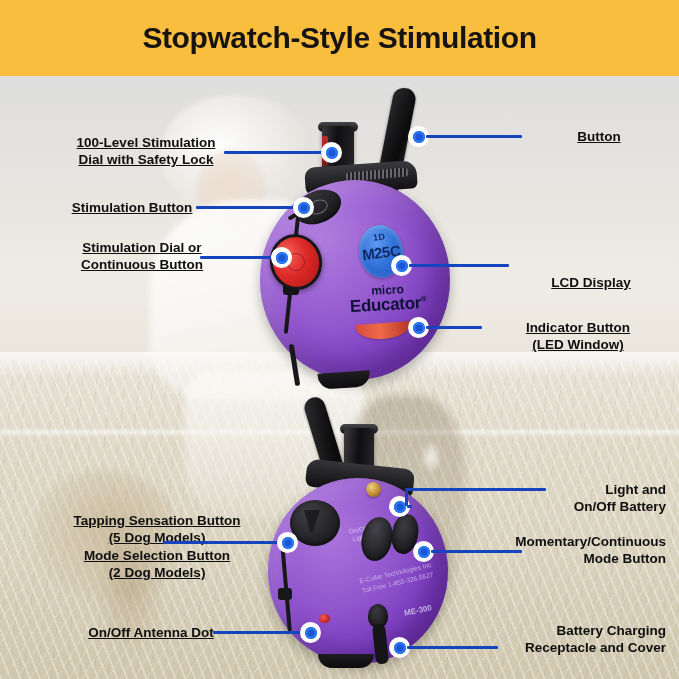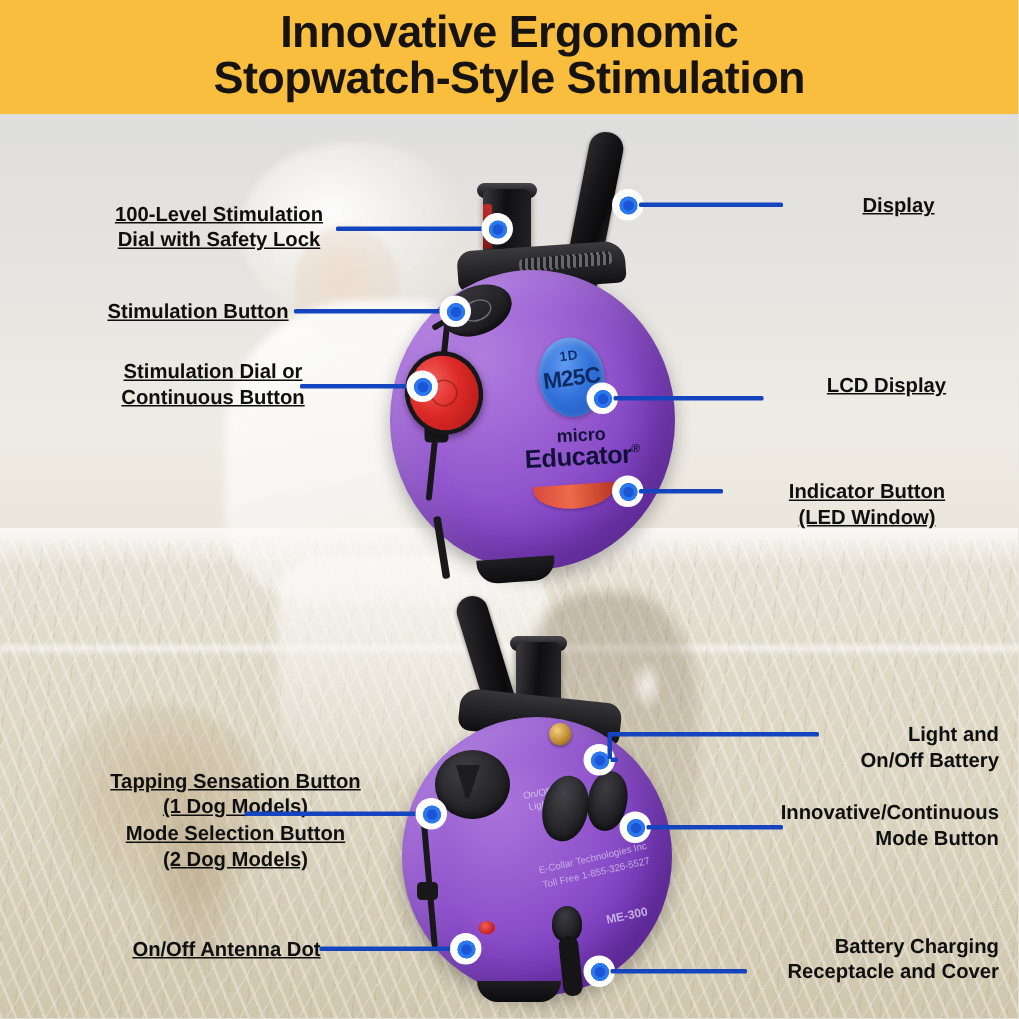--- a/index.html
+++ b/index.html
@@ -345,21 +345,20 @@
     <div class="person-head"></div>
     <div class="person-body"></div>
     <div class="person-legs"></div>
     <div class="dog-shape"></div>
     <div class="dog-shape2"></div>
     <div class="far-figure"></div>
     <div class="tag-shape"></div>
   </div>
 
   <div class="banner">
-    <div class="banner-line banner-l1">Innovative Ergonomic</div>
     <div class="banner-line banner-l2">Stopwatch-Style Stimulation</div>
   </div>
 
   <div class="dev-front">
     <div class="ant-top"></div>
     <div class="dial-cap"></div>
     <div class="dial"></div>
     <div class="dial-red"></div>
     <div class="neck"></div>
     <div class="neck-ridge"></div>
@@ -423,39 +422,39 @@
   <div class="callout">
     <div class="txt left" style="left:42px;top:239px;width:200px;">Stimulation Dial or
 Continuous Button</div>
     <div class="lead" style="left:200px;top:256px;width:82px;"></div>
     <div class="dot" style="left:271px;top:247px;"></div>
   </div>
 
   <div class="callout">
     <div class="dot" style="left:408px;top:126px;"></div>
     <div class="lead" style="left:426px;top:135px;width:96px;"></div>
-    <div class="txt left" style="left:529px;top:128px;width:140px;">Display</div>
+    <div class="txt left" style="left:529px;top:128px;width:140px;">Button</div>
   </div>
 
   <div class="callout">
     <div class="dot" style="left:391px;top:255px;"></div>
     <div class="lead" style="left:409px;top:264px;width:100px;"></div>
-    <div class="txt left" style="left:516px;top:248px;width:150px;">LCD Display</div>
+    <div class="txt left" style="left:516px;top:274px;width:150px;">LCD Display</div>
   </div>
 
   <div class="callout">
     <div class="dot" style="left:408px;top:317px;"></div>
     <div class="lead" style="left:426px;top:326px;width:56px;"></div>
     <div class="txt left" style="left:488px;top:319px;width:180px;">Indicator Button
 (LED Window)</div>
   </div>
 
   <div class="callout">
     <div class="txt left" style="left:42px;top:512px;width:230px;">Tapping Sensation Button
-(1 Dog Models)
+(5 Dog Models)
 Mode Selection Button
 (2 Dog Models)</div>
     <div class="lead" style="left:163px;top:541px;width:124px;"></div>
     <div class="dot" style="left:277px;top:532px;"></div>
   </div>
 
   <div class="callout">
     <div class="txt left" style="left:46px;top:624px;width:210px;">On/Off Antenna Dot</div>
     <div class="lead" style="left:213px;top:631px;width:98px;"></div>
     <div class="dot" style="left:300px;top:622px;"></div>
@@ -467,21 +466,21 @@
     <div class="lead" style="left:405px;top:503px;width:2.6px;height:0;"></div>
     <div class="lead" style="left:405px;top:490px;width:2.6px;height:16px;"></div>
     <div class="lead" style="left:405px;top:488px;width:141px;"></div>
     <div class="txt right" style="left:486px;top:481px;width:180px;">Light and
 On/Off Battery</div>
   </div>
 
   <div class="callout">
     <div class="dot" style="left:413px;top:541px;"></div>
     <div class="lead" style="left:431px;top:550px;width:91px;"></div>
-    <div class="txt right" style="left:446px;top:533px;width:220px;">Innovative/Continuous
+    <div class="txt right" style="left:446px;top:533px;width:220px;">Momentary/Continuous
 Mode Button</div>
   </div>
 
   <div class="callout">
     <div class="dot" style="left:389px;top:637px;"></div>
     <div class="lead" style="left:407px;top:646px;width:91px;"></div>
     <div class="txt right" style="left:448px;top:622px;width:218px;">Battery Charging
 Receptacle and Cover</div>
   </div>
 

